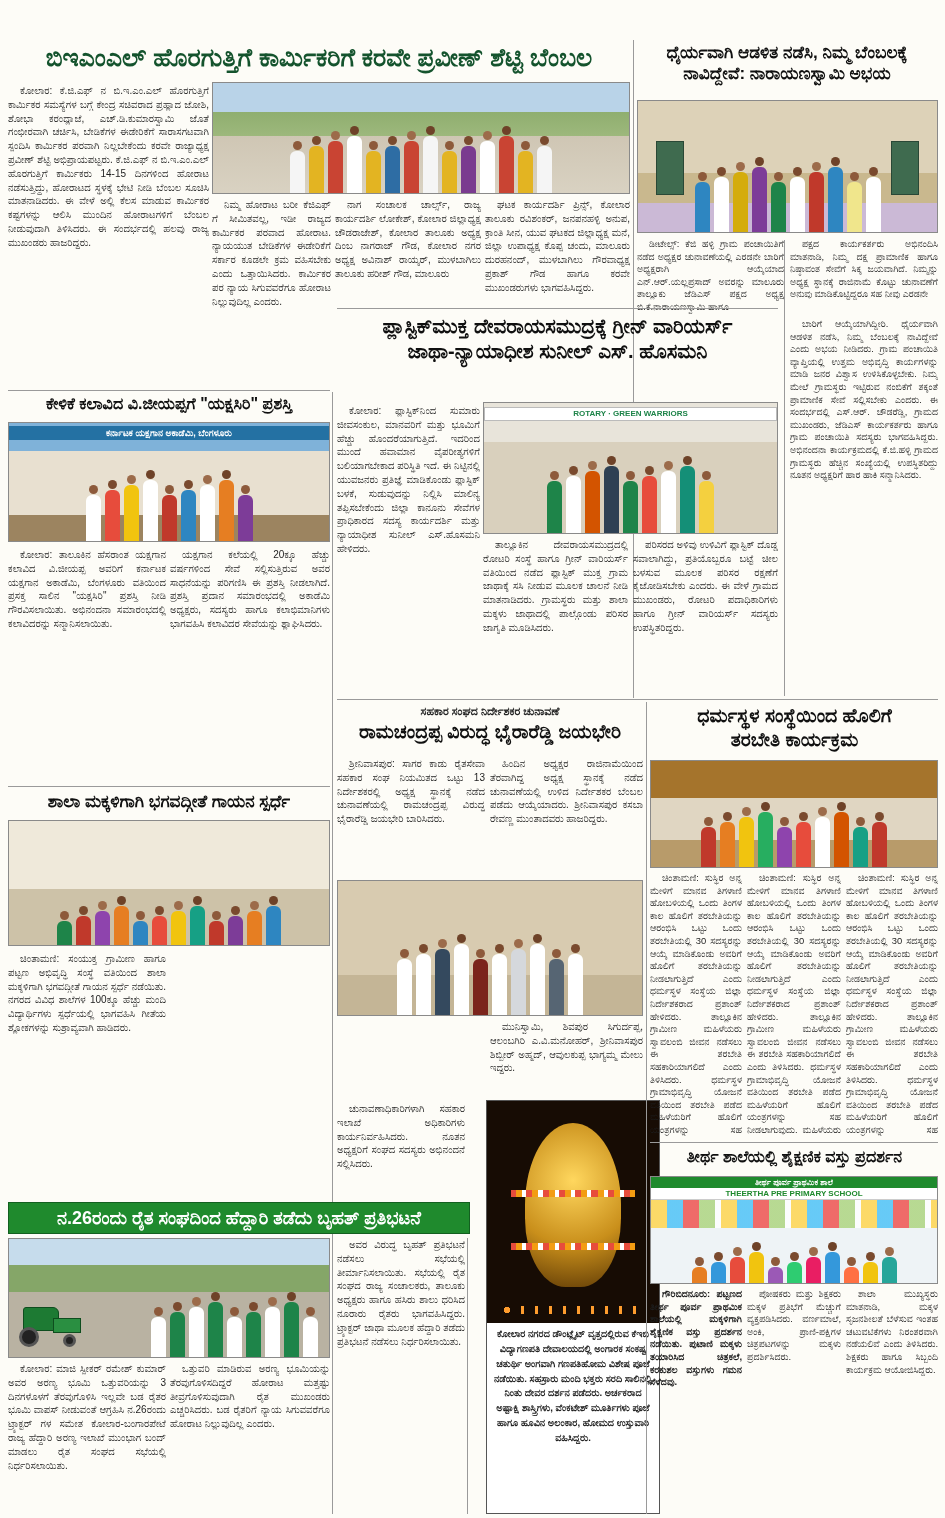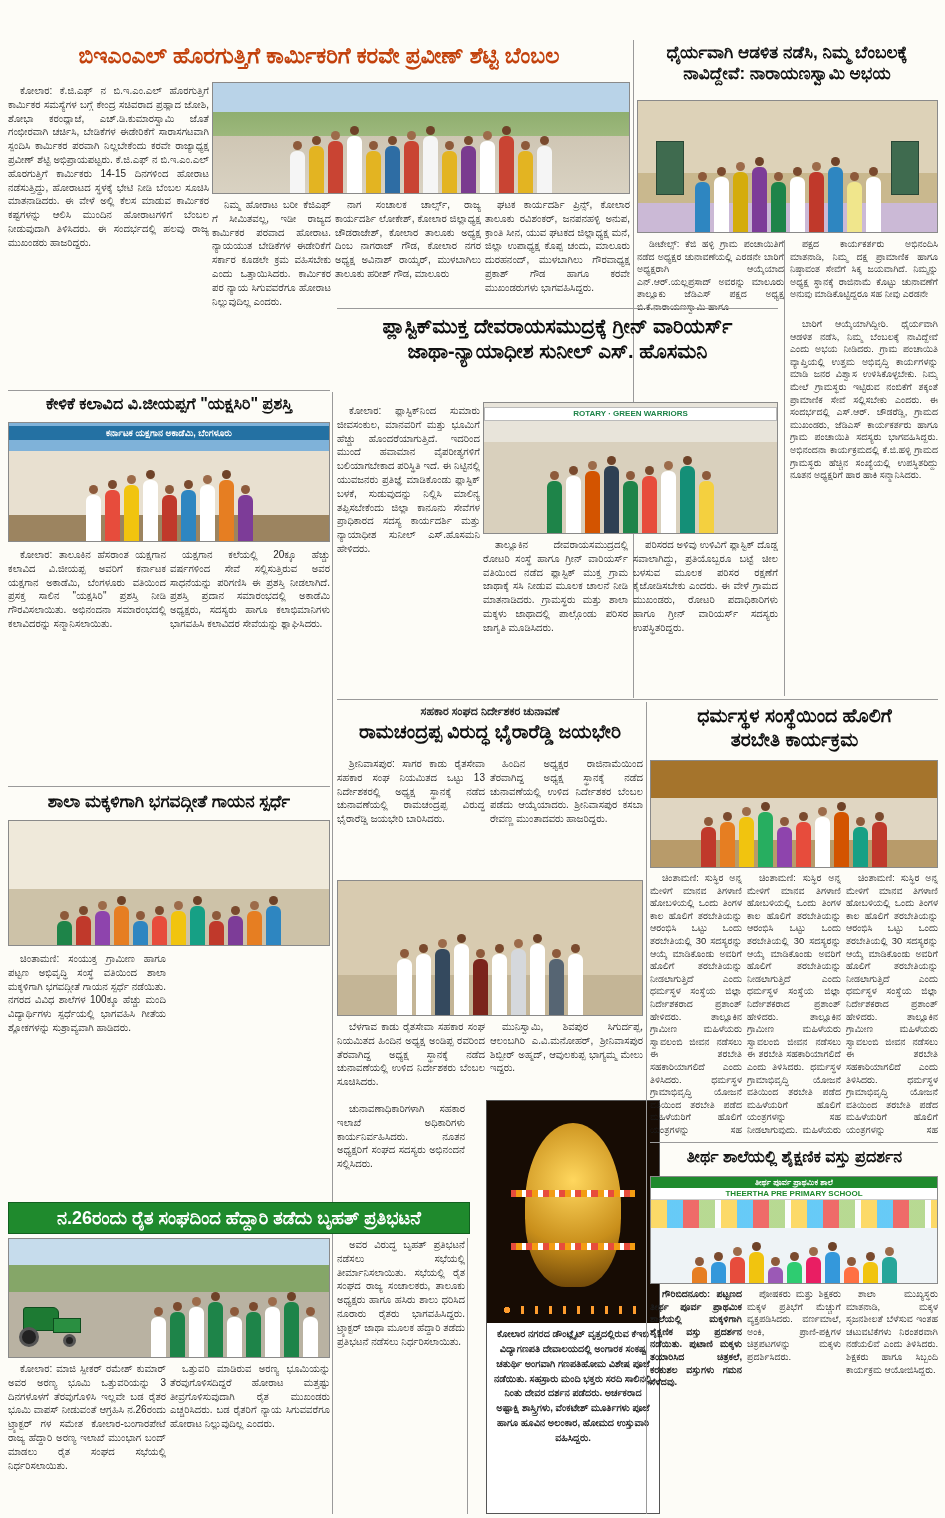--- a/index.html
+++ b/index.html
@@ -4,21 +4,21 @@
 <style>
   html,body{margin:0;padding:0;background:#cfcfcf;font-family:"Liberation Sans",sans-serif;}
   #page{position:relative;width:945px;height:1518px;margin:0 auto;background:#fdfcf7;overflow:hidden;}
   .abs{position:absolute;}
   
   .hdr{border:2px solid #1a1a1a;box-shadow:0 3px 0 #444,0 -3px 0 #444;background:linear-gradient(180deg,#f2f2f2,#ffffff 40%,#e9e9e9);display:flex;align-items:center;justify-content:space-between;padding:0 10px;box-sizing:border-box;}
   .hdr .pg{font-weight:bold;font-size:14px;color:#111;}
   .hdr .mast{font-weight:bold;font-size:15px;color:#7a0f0f;letter-spacing:.5px;}
   .hdr .date{font-weight:bold;font-size:15px;color:#111;}
   
-  .h1{font-weight:bold;text-align:center;color:#c2410c;font-size:22px;line-height:1.1;}
+  .h1{font-weight:bold;text-align:center;color:#14532d;font-size:25px;line-height:1.1;}
   .h2{font-weight:bold;text-align:center;color:#101010;line-height:1.25;}
   .kick{font-weight:bold;text-align:center;color:#222;font-size:11px;}
   .greenbar{background:#1f8a2d;color:#fff;font-weight:bold;font-size:18px;text-align:center;line-height:30px;border:1px solid #136020;}
   
   .bt{font-size:10px;line-height:1.38;text-align:justify;color:#1d1d1d;overflow:hidden;text-indent:12px;word-break:break-word;}
   .bt.sm{font-size:9.4px;line-height:1.34;}
   .cap{font-size:9.6px;line-height:1.55;text-align:center;font-weight:bold;color:#222;padding:4px 6px;}
   
   .photo{border:1px solid #8a8a8a;overflow:hidden;display:flex;align-items:flex-end;justify-content:center;gap:2px;padding:0 4px;box-sizing:border-box;position:absolute;}
   .person{display:inline-flex;flex-direction:column;align-items:center;width:17px;flex:0 0 auto;}
@@ -252,21 +252,20 @@
       </span>
       <span class="person" style="height: 66px;">
         <span class="head" style="background: rgb(141, 90, 59);"></span>
         <span class="torso" style="background: rgb(86, 101, 115);"></span>
       </span>
       <span class="person" style="height: 71px;">
         <span class="head" style="background: rgb(122, 74, 46);"></span>
         <span class="torso" style="background: rgb(255, 255, 255);"></span>
       </span>
     </div>
-  <div class="abs bt" style="left:337px;top:1020px;width:148px;height:78px;">ಬೆಳಗಾವ ಕಾಡು ರೈತಸೇವಾ ಸಹಕಾರ ಸಂಘ ನಿಯಮಿತದ ಹಿಂದಿನ ಅಧ್ಯಕ್ಷ ಅಂಡಿಪ್ಪ ರವರಿಂದ ತೆರವಾಗಿದ್ದ ಅಧ್ಯಕ್ಷ ಸ್ಥಾನಕ್ಕೆ ನಡೆದ ಚುನಾವಣೆಯಲ್ಲಿ ಉಳಿದ ನಿರ್ದೇಶಕರು ಬೆಂಬಲ ಸೂಚಿಸಿದರು.</div>
   <div class="abs bt" style="left:490px;top:1020px;width:153px;height:78px;">ಮುನಿಸ್ವಾಮಿ, ಶಿವಪುರ ಸಿಗುರ್ದಪ್ಪ, ಆಲಂಬಗಿರಿ ಎ.ವಿ.ಮನೋಹರ್, ಶ್ರೀನಿವಾಸಪುರ ಶಿಬ್ಬೀರ್ ಅಹ್ಮದ್, ಆವುಲಕುಪ್ಪ ಭಾಗ್ಯಮ್ಮ ಮೇಲು ಇದ್ದರು.</div>
   <div class="abs bt" style="left:337px;top:1102px;width:128px;height:96px;">ಚುನಾವಣಾಧಿಕಾರಿಗಳಾಗಿ ಸಹಕಾರ ಇಲಾಖೆ ಅಧಿಕಾರಿಗಳು ಕಾರ್ಯನಿರ್ವಹಿಸಿದರು. ನೂತನ ಅಧ್ಯಕ್ಷರಿಗೆ ಸಂಘದ ಸದಸ್ಯರು ಅಭಿನಂದನೆ ಸಲ್ಲಿಸಿದರು.</div>
 
   <div class="figbox" style="left:470px;top:1100px;width:174px;height:414px;margin-left:16px;">
     <div class="idol" style="width:100%;height:222px;">
       <div class="glow"></div>
       <div class="garl" style="top:14%;"></div>
       <div class="garl" style="top:38%;"></div>
       <div class="lamps"></div>
     </div>

